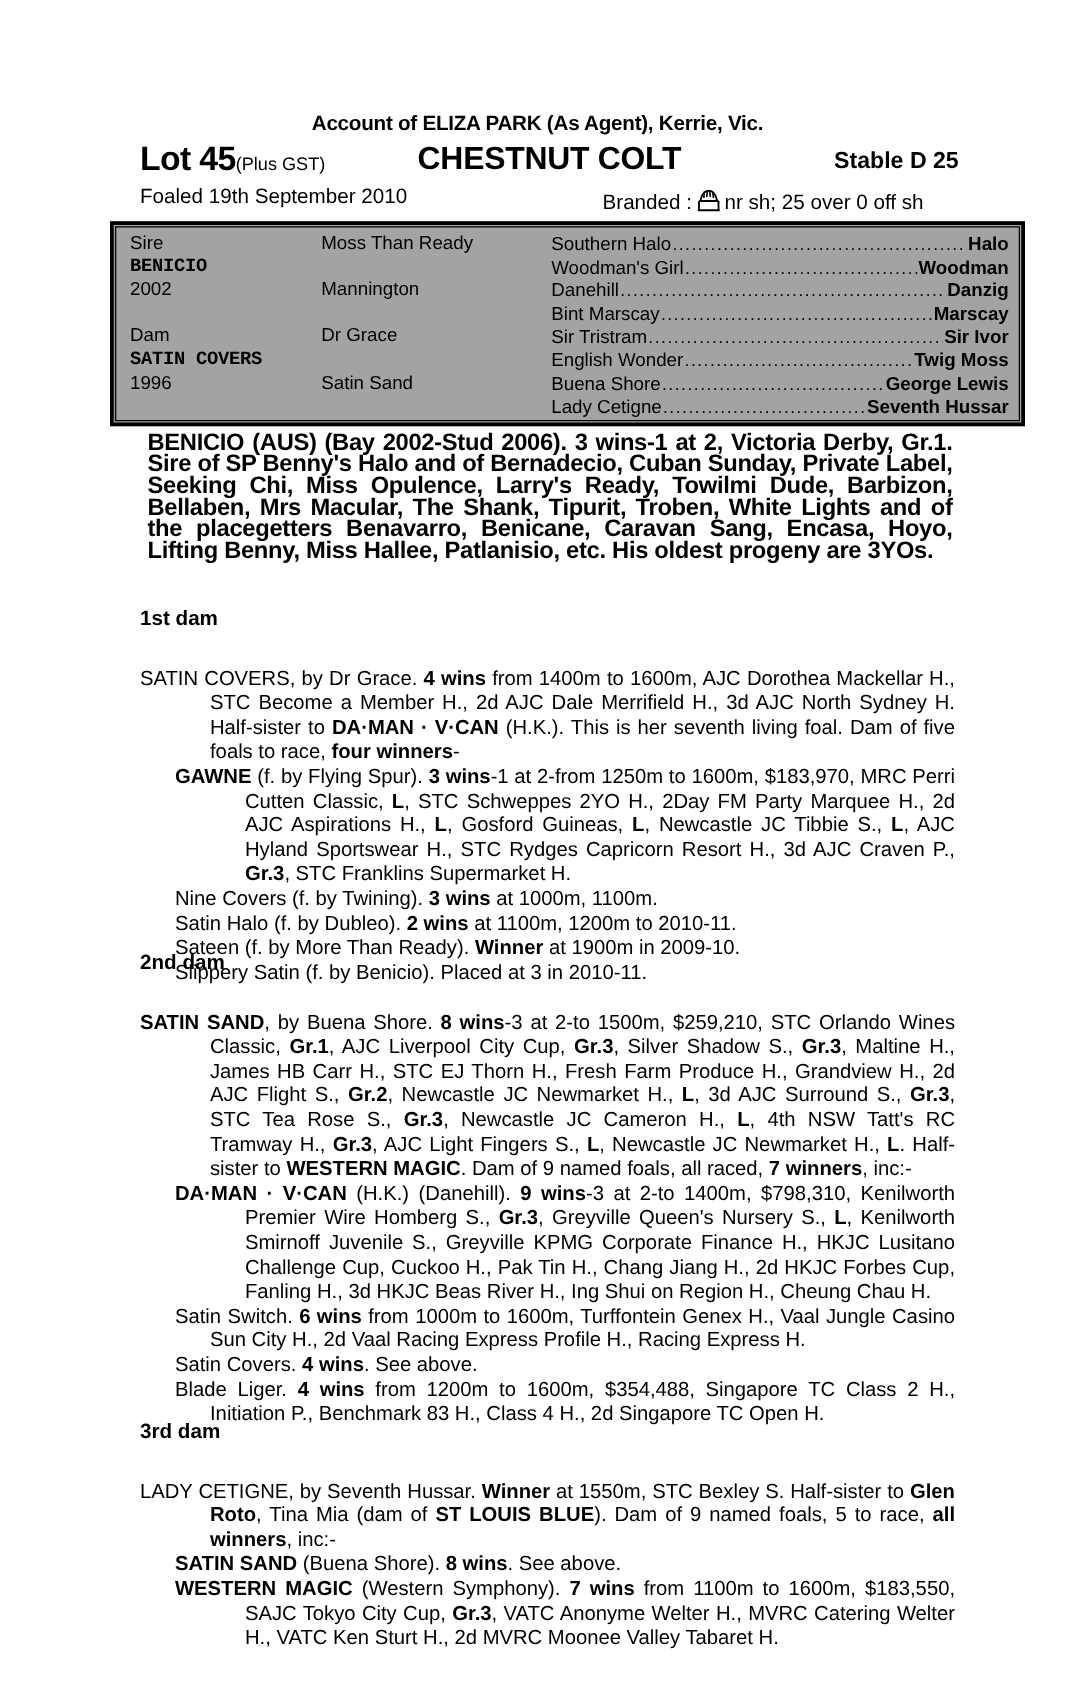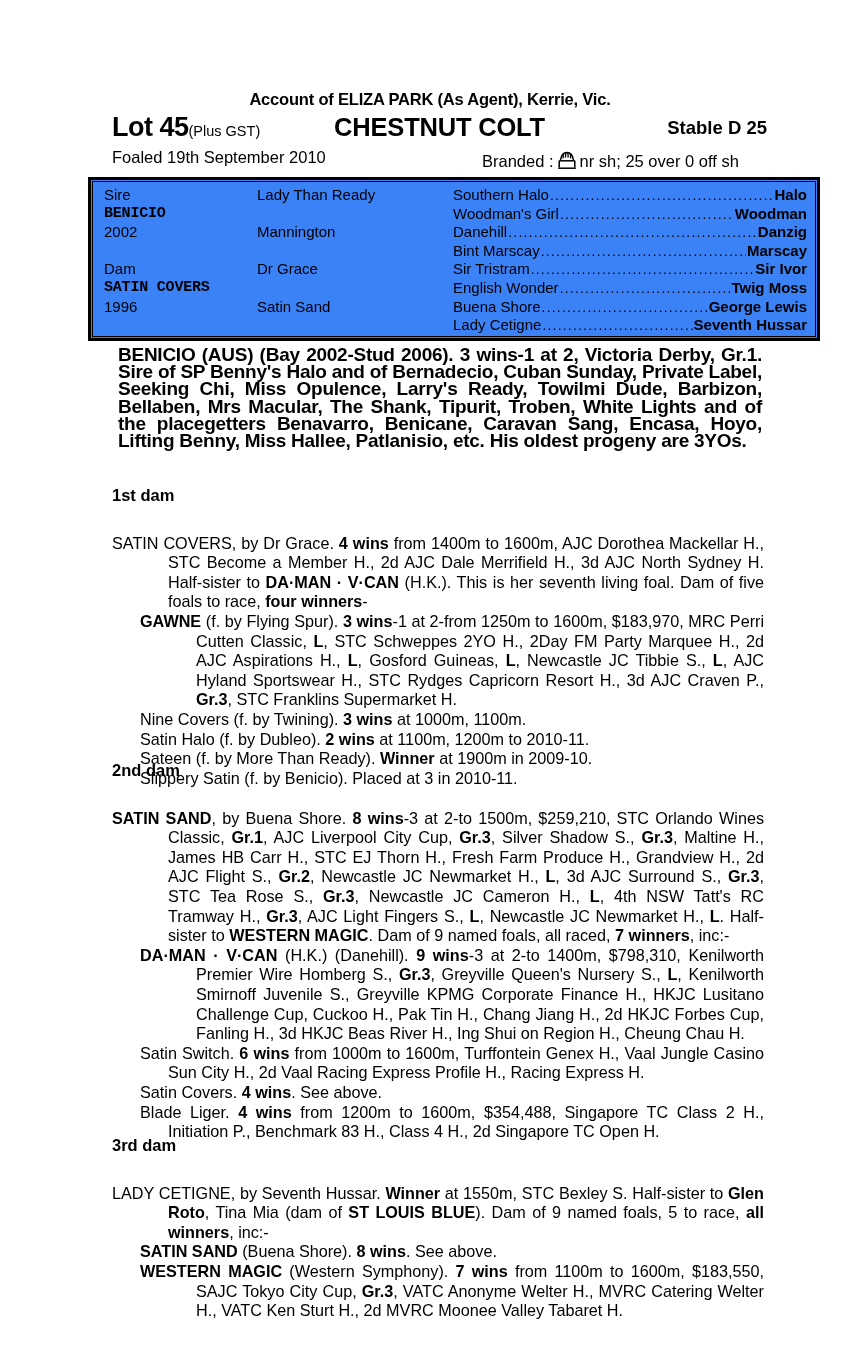--- a/index.html
+++ b/index.html
@@ -106,38 +106,38 @@
 
   
   .ped-wrap {
     position: absolute;
     left: 88px;
     top: 177px;
     width: 732px;
     border: 3px solid #000;
     box-sizing: border-box;
     padding: 1px;
-    background: #3b82f6;
+    background: #a3a3a3;
   }
   .ped-inner {
     border: 1px solid #000;
     box-sizing: border-box;
     padding: 4px 0 5px 0;
     position: relative;
     height: 156px;
   }
   .ped-col {
     position: absolute;
     top: 4px;
     font-size: 15px;
     line-height: 18.6px;
   }
   .ped-col.c1 { left: 11px; width: 150px; }
   .ped-col.c2 { left: 164px; width: 180px; }
-  .ped-col.c3 { left: 360px; right: 8px; }
+  .ped-col.c3 { left: 348px; right: 8px; }
   .ped-col .bold { font-weight: bold; font-size: 15px; letter-spacing: -0.2px; font-family: Liberation Mono, monospace; }
   .ped-row { height: 18.6px; white-space: nowrap; overflow: hidden; }
   .ped-row.gap { height: 18.6px; }
   .ped-dotrow {
     display: flex;
     align-items: baseline;
     height: 18.6px;
     white-space: nowrap;
     overflow: hidden;
   }
@@ -247,21 +247,21 @@
         <div class="ped-row">Sire</div>
         <div class="ped-row bold">BENICIO</div>
         <div class="ped-row">2002</div>
         <div class="ped-row gap"></div>
         <div class="ped-row">Dam</div>
         <div class="ped-row bold">SATIN COVERS</div>
         <div class="ped-row">1996</div>
       </div>
 
       <div class="ped-col c2">
-        <div class="ped-row">Lady Than Ready</div>
+        <div class="ped-row">Moss Than Ready</div>
         <div class="ped-row gap"></div>
         <div class="ped-row">Mannington</div>
         <div class="ped-row gap"></div>
         <div class="ped-row">Dr Grace</div>
         <div class="ped-row gap"></div>
         <div class="ped-row">Satin Sand</div>
       </div>
 
       <div class="ped-col c3">
         <div class="ped-dotrow">

